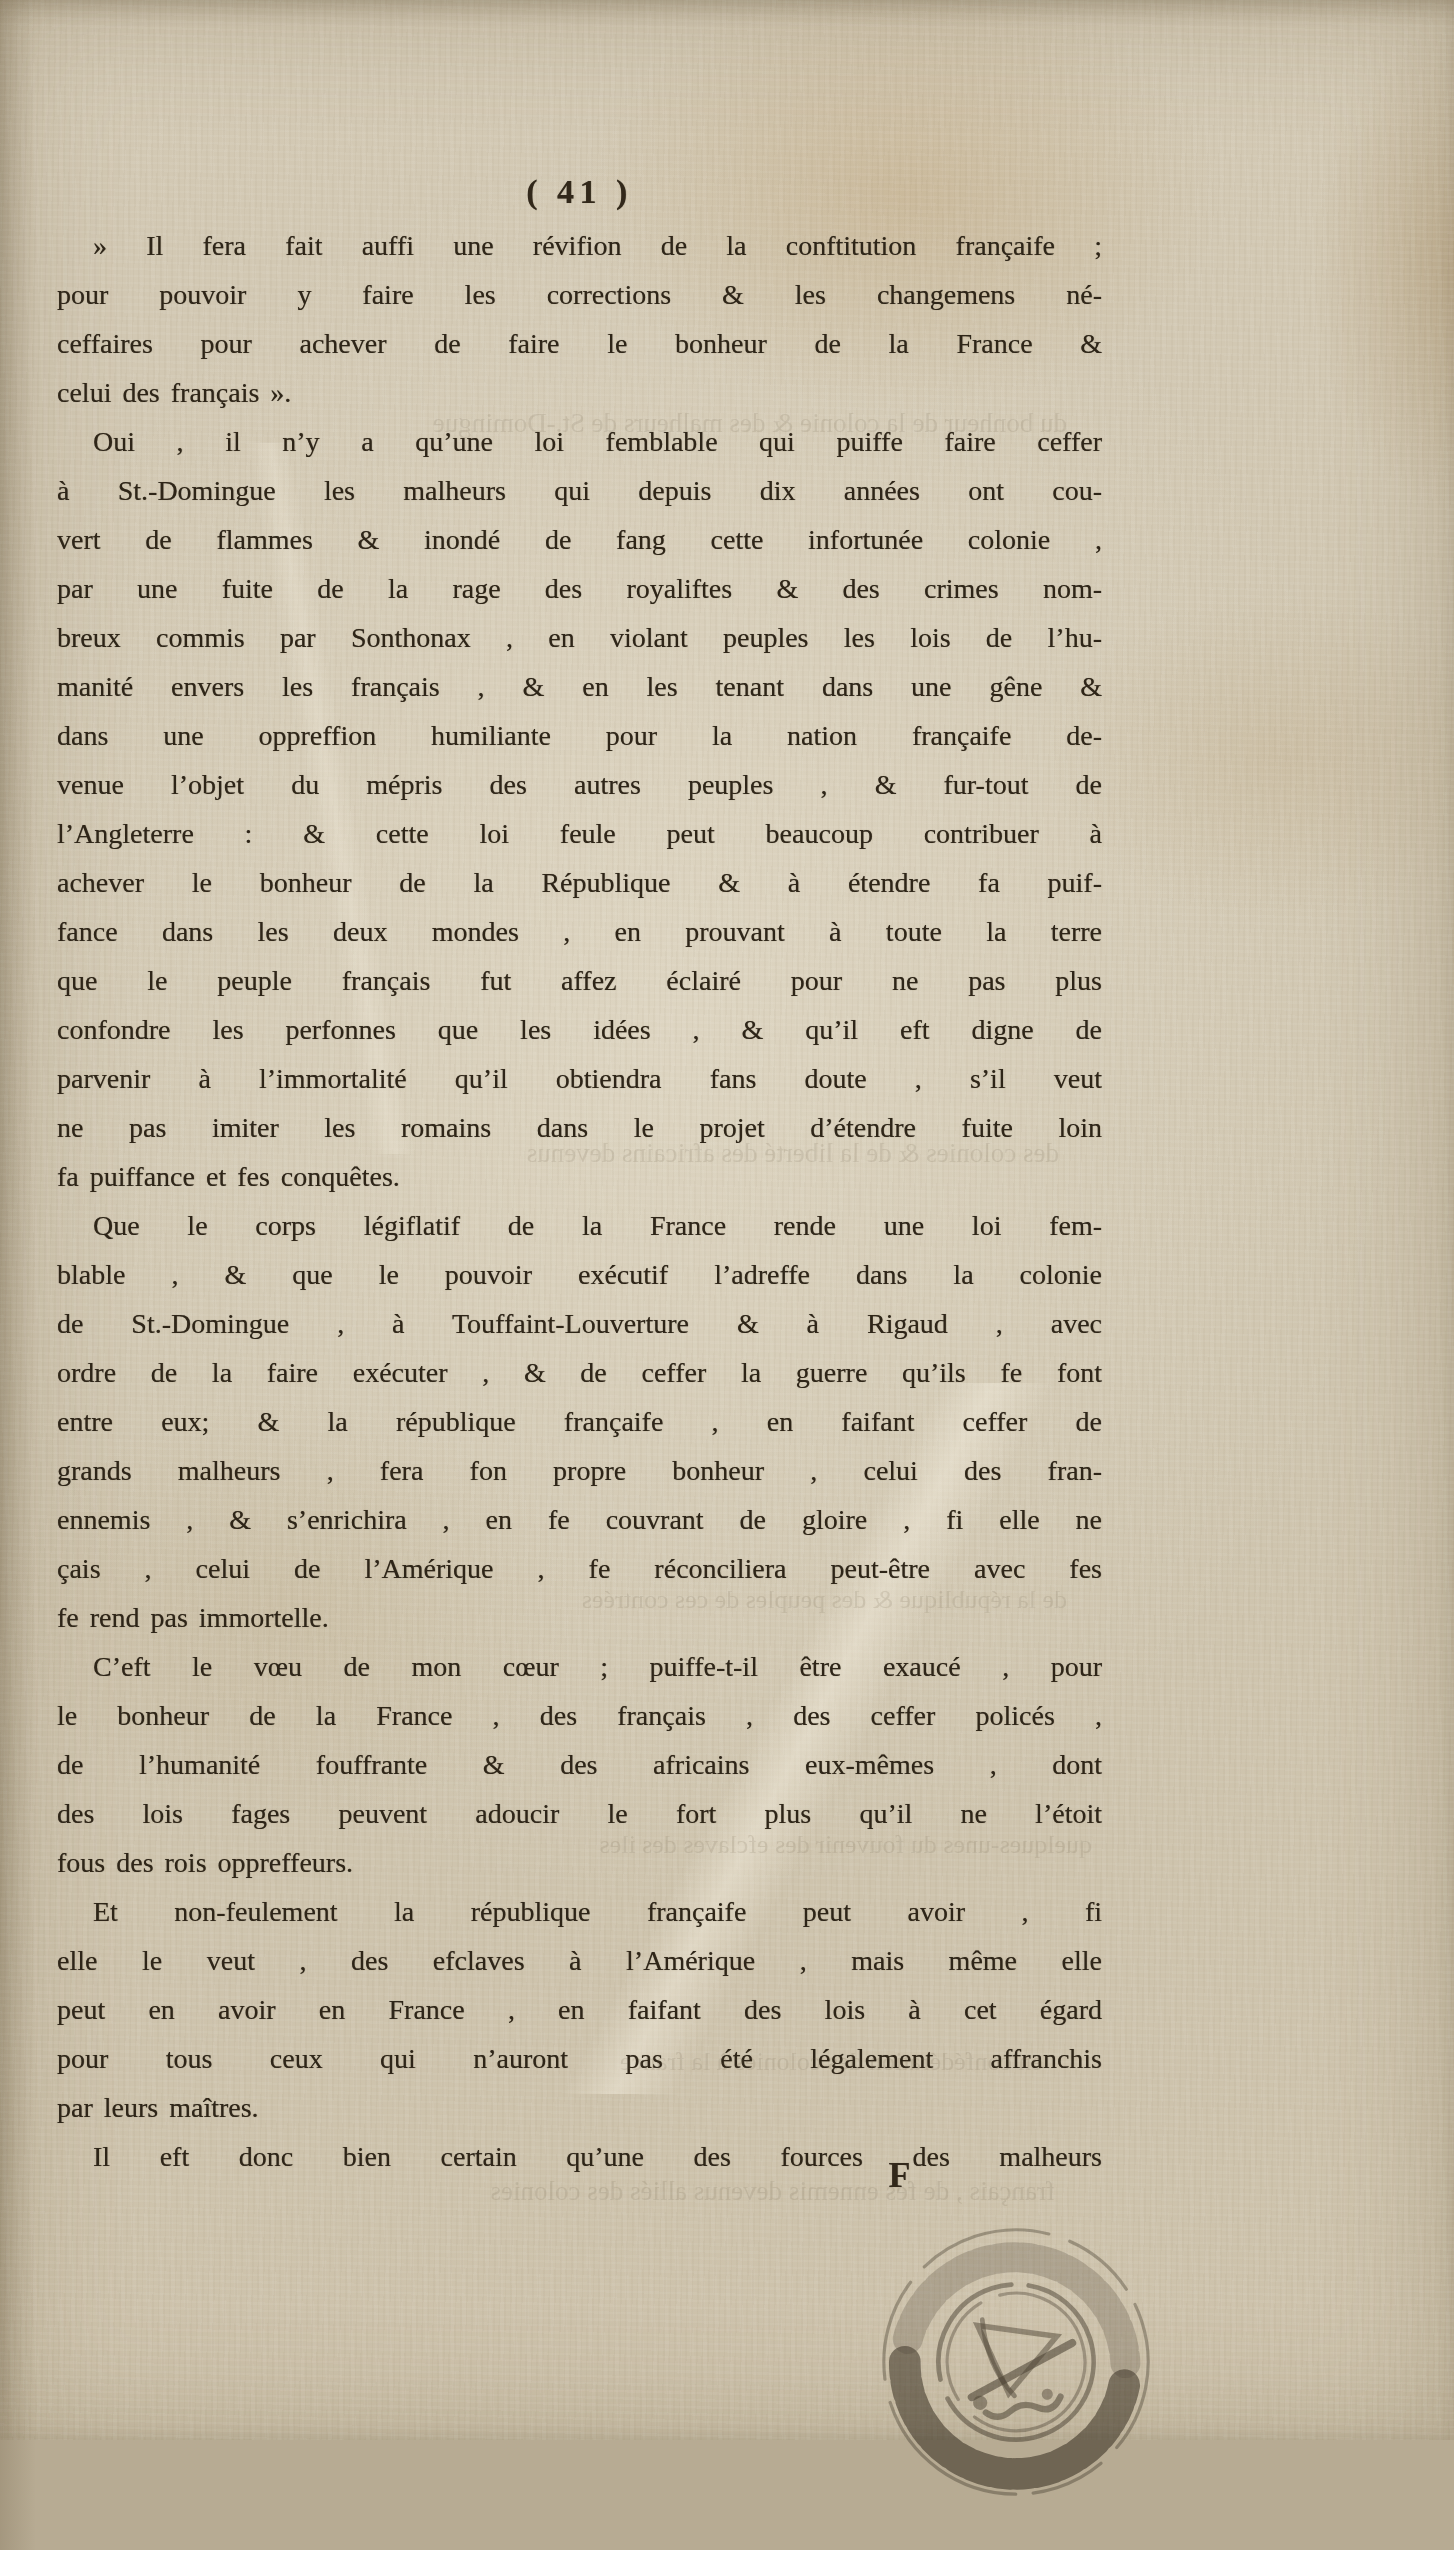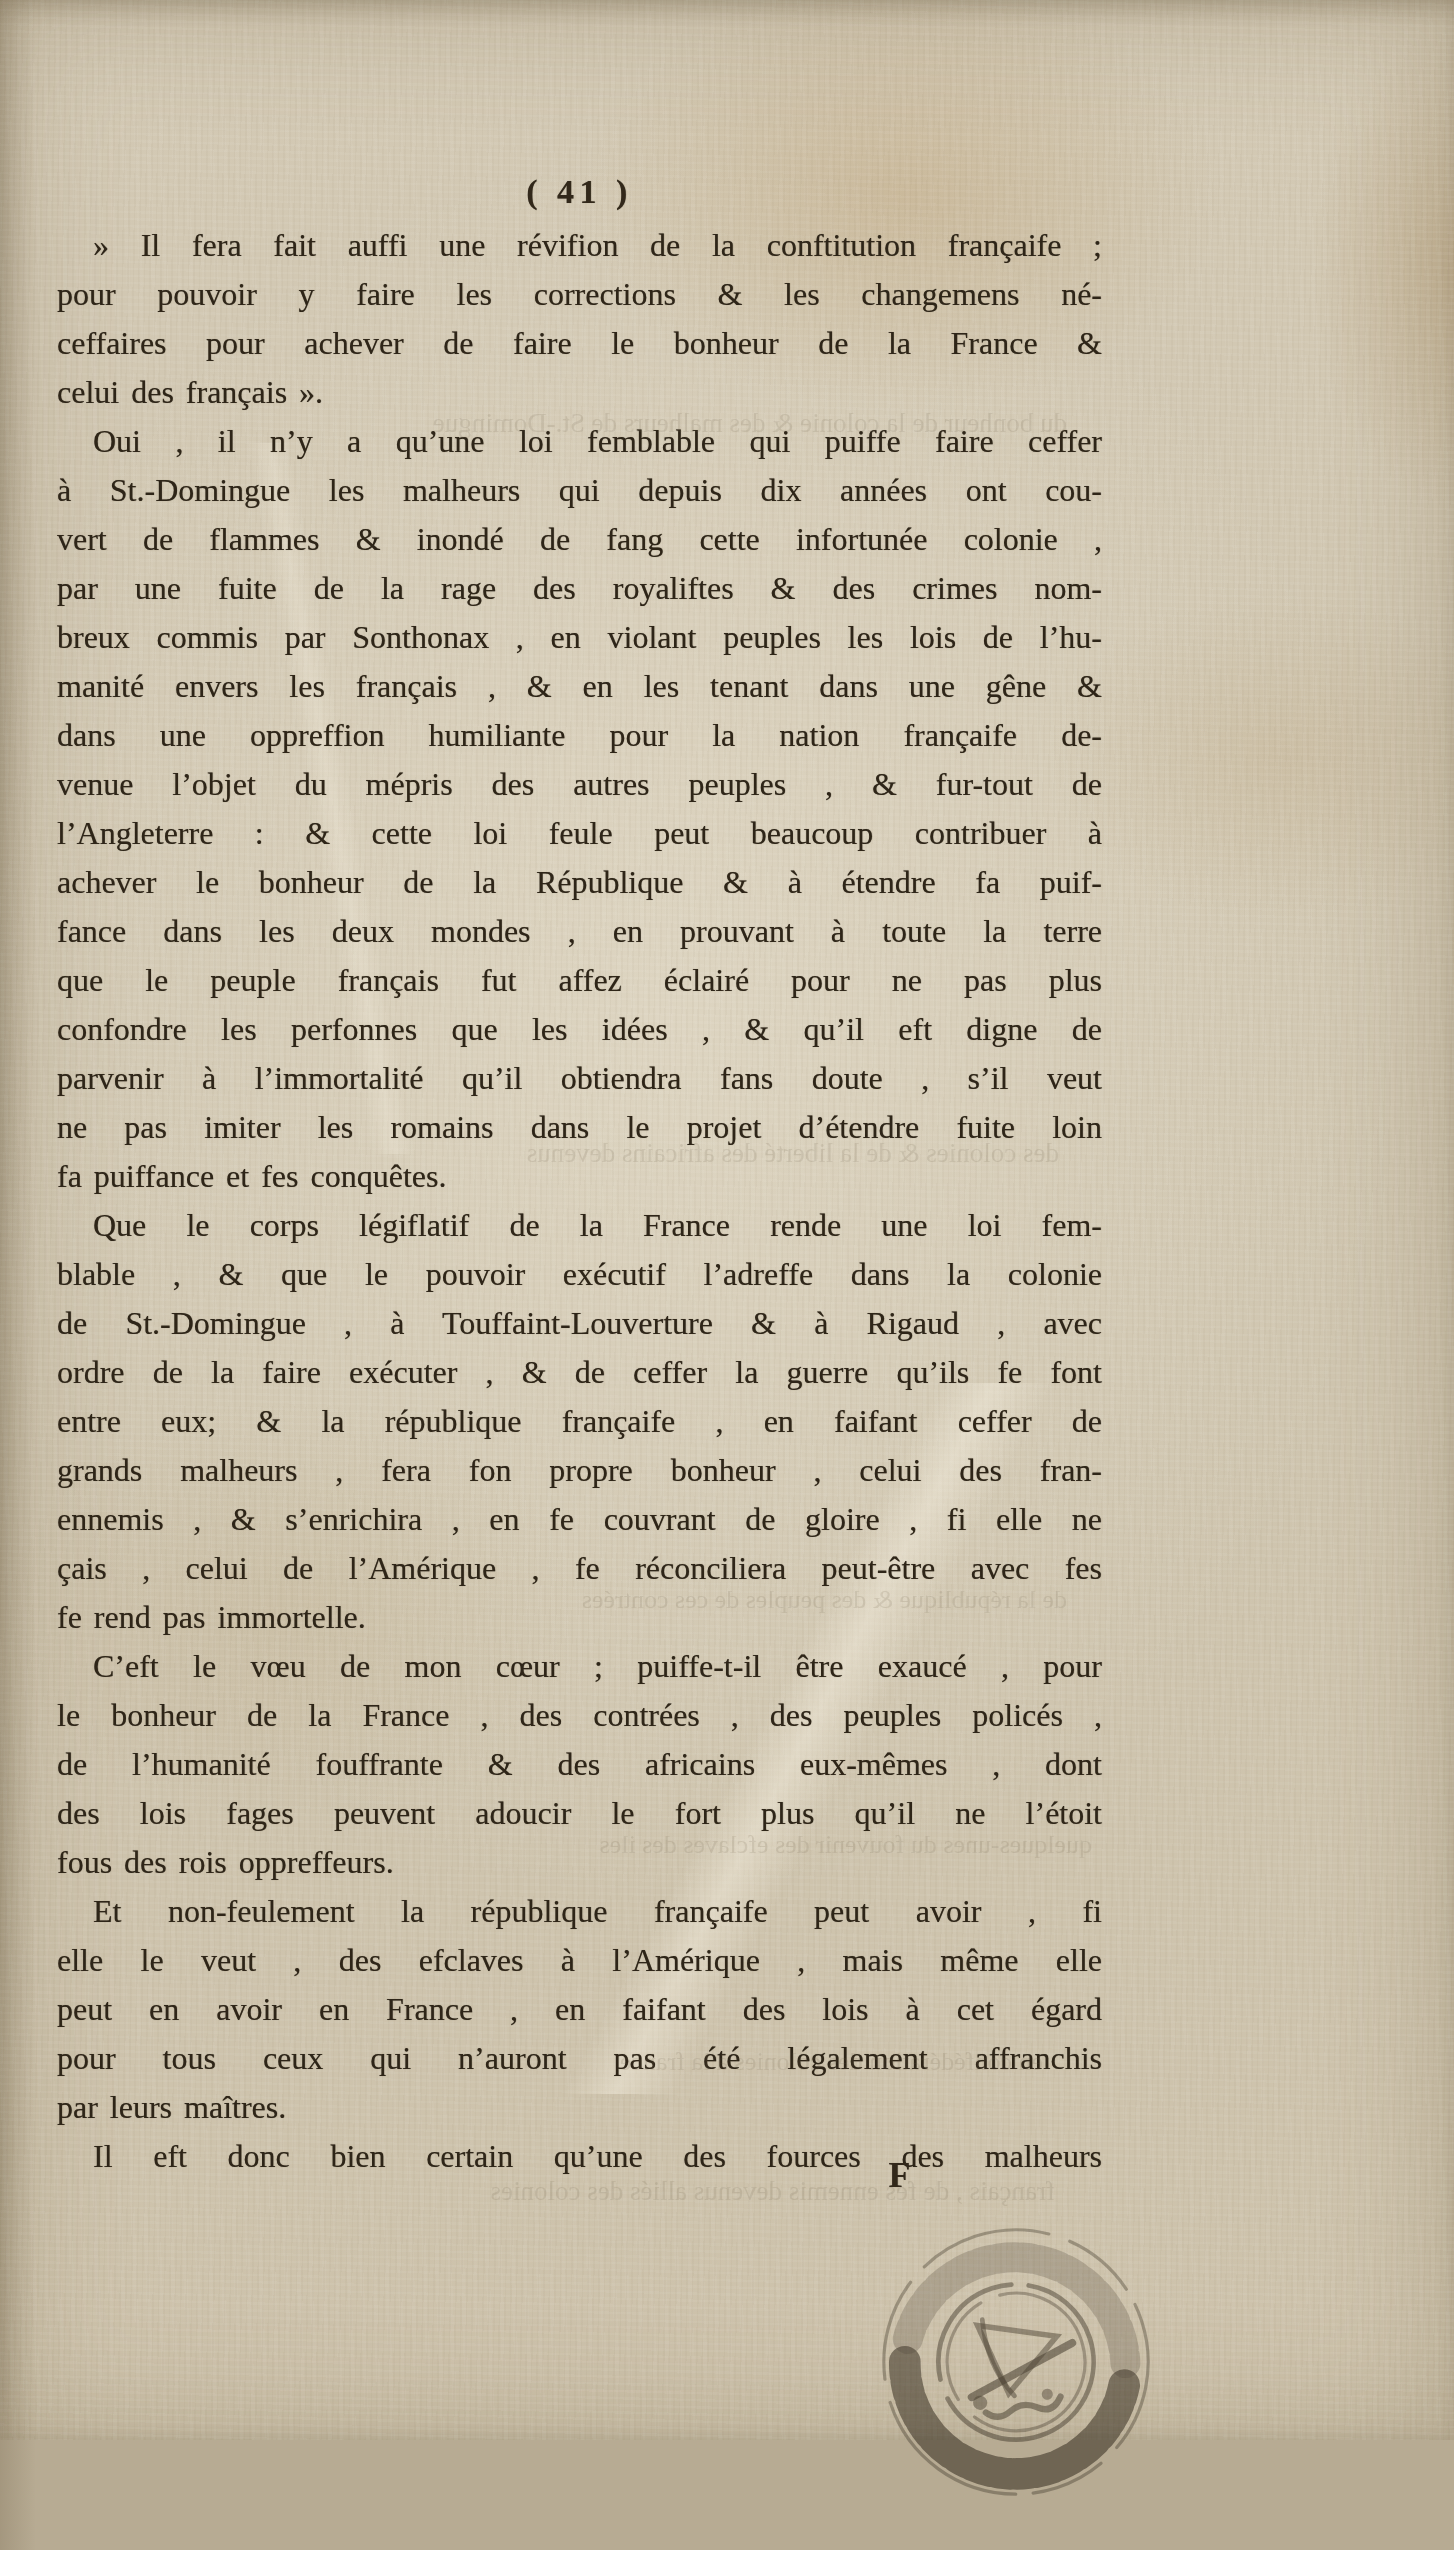--- a/index.html
+++ b/index.html
@@ -35,21 +35,21 @@
     position:absolute;left:57px;top:163px;width:1045px;
     font-family:"Liberation Serif","DejaVu Serif",serif;
     color:#2e2518;
     text-shadow:0 0 0.8px rgba(46,37,24,.42), 0.4px 0.4px 0 rgba(46,37,24,.18);
   }
   .pagenum{
     height:58px;line-height:58px;text-align:center;
     font-size:34px;letter-spacing:5.5px;font-weight:bold;color:#32281a;
   }
   .line{
-    height:49px;line-height:49px;font-size:32px;
+    height:49px;line-height:49px;font-size:28px;
     white-space:normal;word-spacing:4px;
     text-align:justify;text-align-last:justify;
   }
   .line.endline{text-align:center;text-align-last:left;}
   .line.indent{text-indent:36px;}
   .catchword{
     position:absolute;left:868px;top:2154px;width:63px;text-align:center;
     font-family:"Liberation Serif","DejaVu Serif",serif;
     font-size:36px;font-weight:bold;color:#32281a;
     text-shadow:0 0 0.8px rgba(46,37,24,.4);
@@ -106,21 +106,21 @@
           <div class="line">de St.-Domingue , à Touffaint-Louverture &amp; à Rigaud , avec</div>
           <div class="line">ordre de la faire exécuter , &amp; de ceffer la guerre qu’ils fe font</div>
           <div class="line">entre eux; &amp; la république françaife , en faifant ceffer de</div>
           <div class="line">grands malheurs , fera fon propre bonheur , celui des fran-</div>
           <div class="line">ennemis , &amp; s’enrichira , en fe couvrant de gloire , fi elle ne</div>
           <div class="line">çais , celui de l’Amérique , fe réconciliera peut-être avec fes</div>
           <div class="line endline">fe rend pas immortelle.</div>
         </div>
         <div>
           <div class="line indent">C’eft le vœu de mon cœur ; puiffe-t-il être exaucé , pour</div>
-          <div class="line">le bonheur de la France , des contrées , des peuples policés ,</div>
+          <div class="line">le bonheur de la France , des français , des ceffer policés ,</div>
           <div class="line">de l’humanité fouffrante &amp; des africains eux-mêmes , dont</div>
           <div class="line">des lois fages peuvent adoucir le fort plus qu’il ne l’étoit</div>
           <div class="line endline">fous des rois oppreffeurs.</div>
         </div>
         <div>
           <div class="line indent">Et non-feulement la république françaife peut avoir , fi</div>
           <div class="line">elle le veut , des efclaves à l’Amérique , mais même elle</div>
           <div class="line">peut en avoir en France , en faifant des lois à cet égard</div>
           <div class="line">pour tous ceux qui n’auront pas été légalement affranchis</div>
           <div class="line endline">par leurs maîtres.</div>

